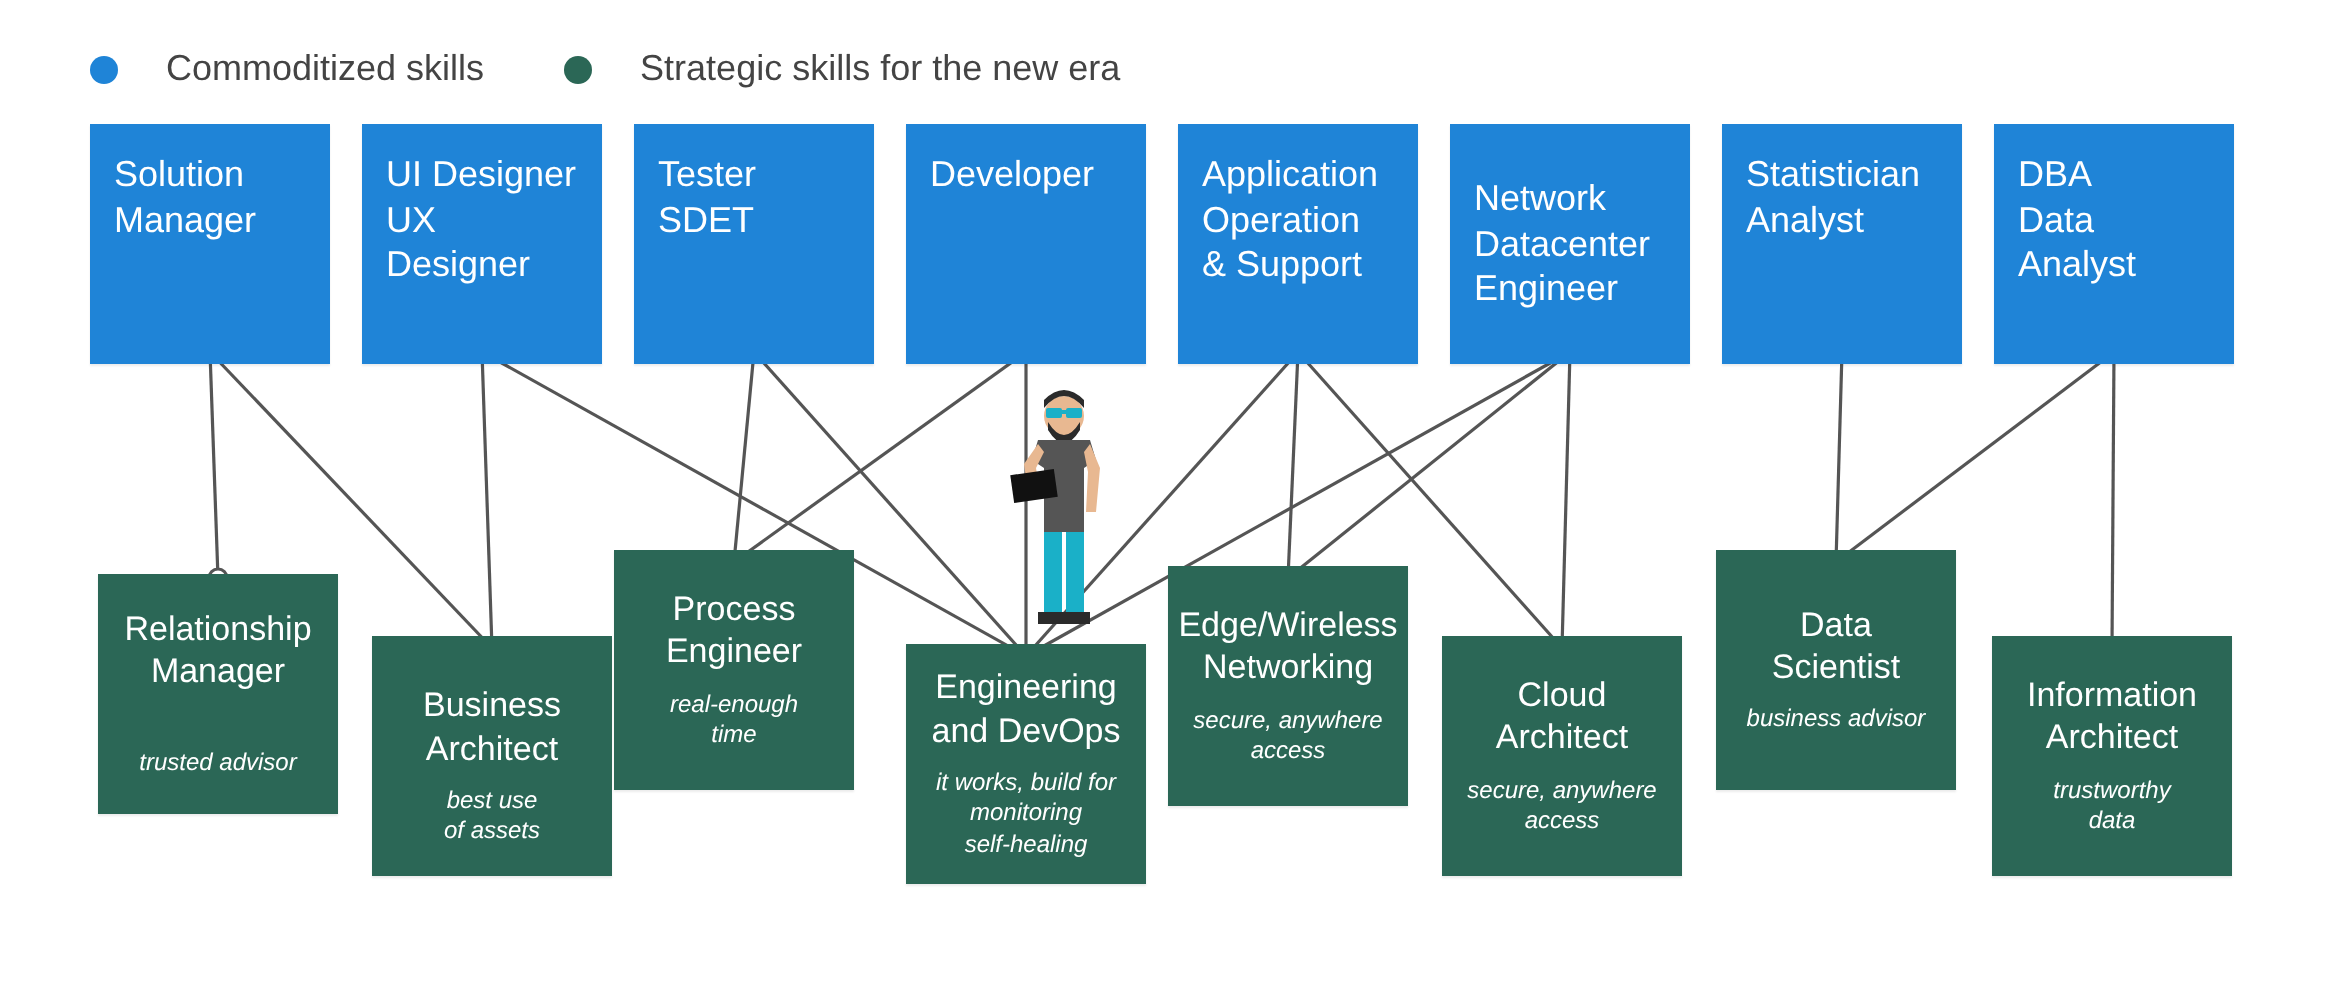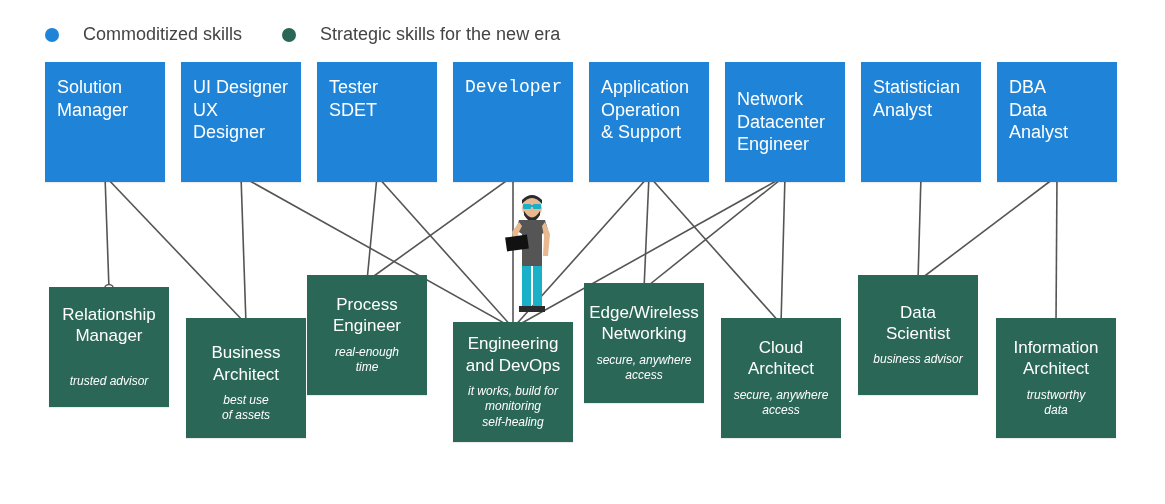--- a/index.html
+++ b/index.html
@@ -116,21 +116,21 @@
 <div id="boxes">
       <div class="box blue" style="left: 45px; top: 62px;">
         <div class="title">Solution<br>Manager</div>
       </div>
       <div class="box blue" style="left: 181px; top: 62px; align-items: center;">
         <div class="title">UI Designer<br>UX Designer</div>
       </div>
       <div class="box blue" style="left: 317px; top: 62px;">
         <div class="title">Tester<br>SDET</div>
       </div>
-      <div class="box blue" style="left: 453px; top: 62px; font-family: Liberation Mono, monospace;">
+      <div class="box blue" style="left: 453px; top: 62px;">
         <div class="title">Developer</div>
       </div>
       <div class="box blue" style="left: 589px; top: 62px;">
         <div class="title">Application<br>Operation<br>&amp; Support</div>
       </div>
       <div class="box blue" style="left: 725px; top: 62px; justify-content: center;">
         <div class="title">Network<br>Datacenter<br>Engineer</div>
       </div>
       <div class="box blue" style="left: 861px; top: 62px;">
         <div class="title">Statistician<br>Analyst</div>

